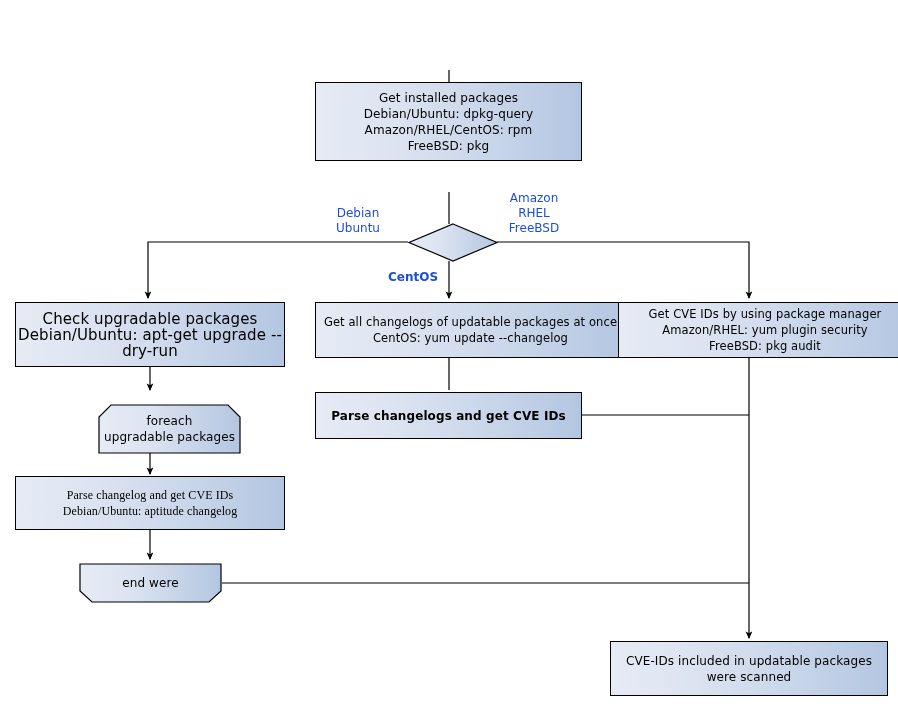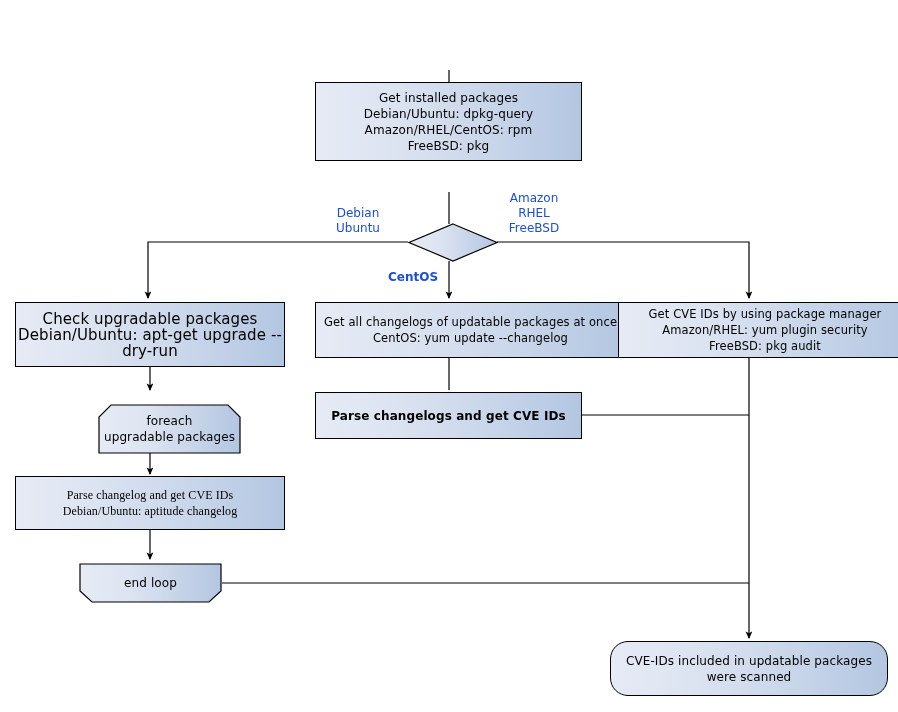--- a/index.html
+++ b/index.html
@@ -184,21 +184,21 @@
     <svg class="shape-svg" viewBox="0 0 143 40" preserveAspectRatio="none">
       <defs>
         <linearGradient id="gendloop" x1="0" y1="0" x2="1" y2="0">
           <stop offset="0%" stop-color="#e6ebf5"></stop>
           <stop offset="35%" stop-color="#dde4f1"></stop>
           <stop offset="100%" stop-color="#b3c6e1"></stop>
         </linearGradient>
       </defs>
       <path d="M1,1 L142,1 L142,28 L130,39 L13,39 L1,28 Z" fill="url(#gendloop)" stroke="#000000" stroke-width="1.2"></path>
     </svg>
-    <span class="label">end loop</span>
-  </div>
-
-  <div class="node rect" style="left:610px; top:641px; width:278px; height:55px;border-radius:18px;">
+    <span class="label">end were</span>
+  </div>
+
+  <div class="node rect" style="left:610px; top:641px; width:278px; height:55px;">
     <span>CVE-IDs included in updatable packages
 were scanned</span>
   </div>
 
 </div>
 
 </body></html>

